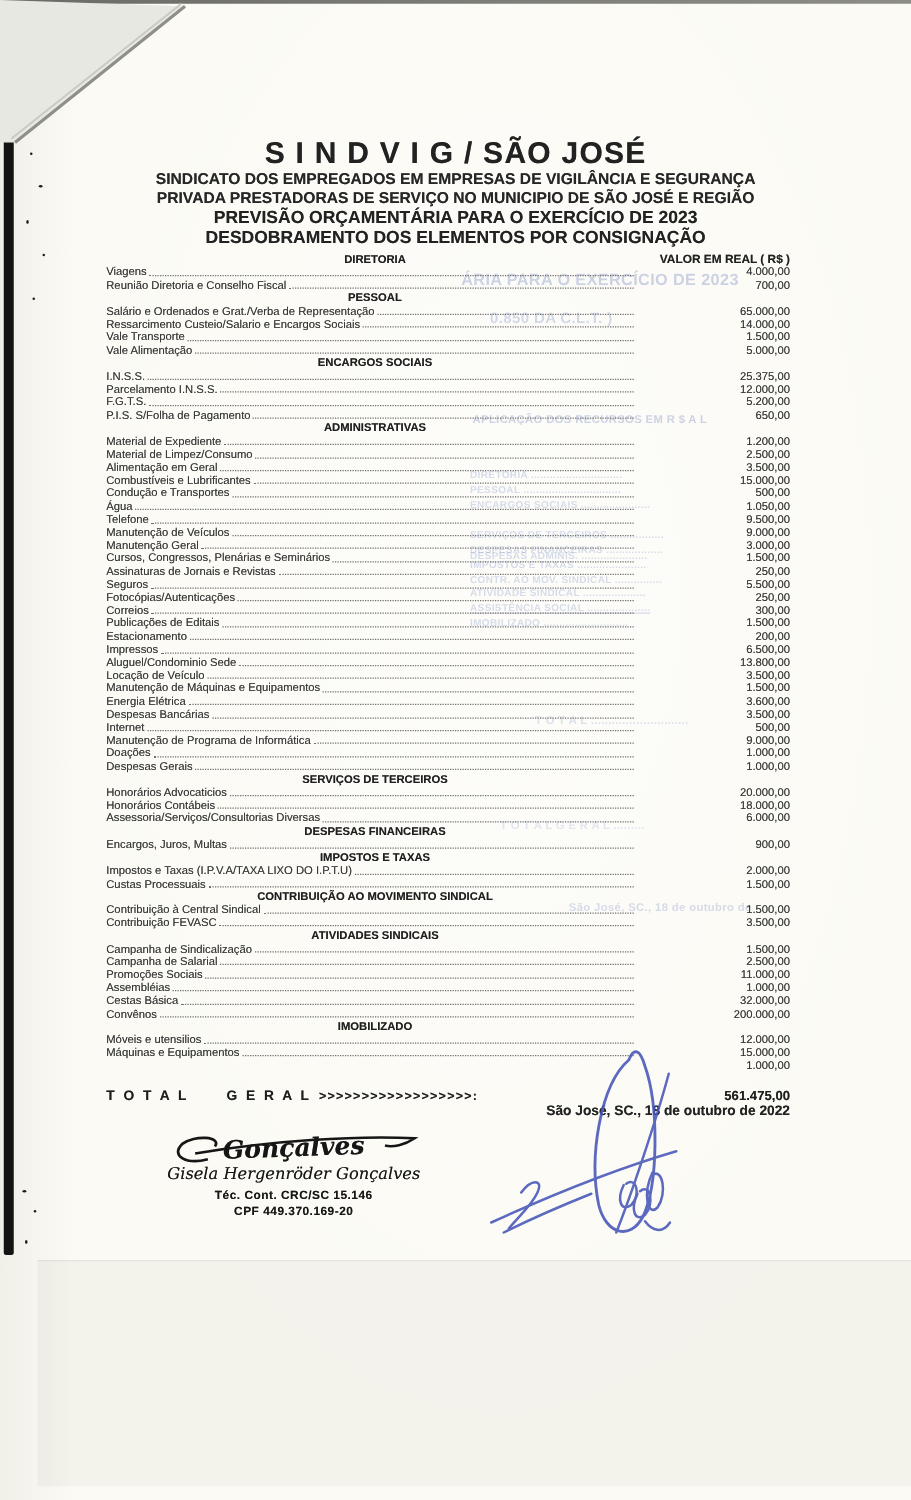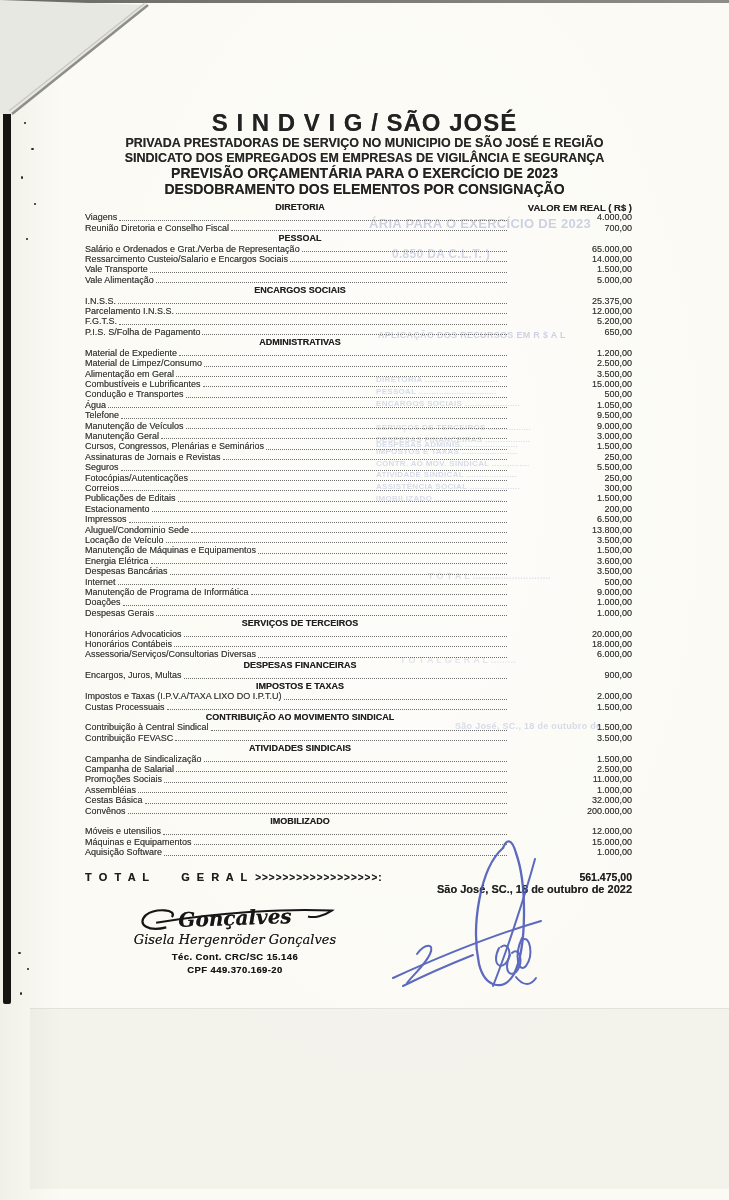--- a/index.html
+++ b/index.html
@@ -86,33 +86,33 @@
       <span class="ghost" style="left: 378px; top: 330px; font-size: 9px; opacity: 0.3;">APLICAÇÃO DOS RECURSOS    EM  R $ A L</span>
       <span class="ghost" style="left: 376px; top: 375px; font-size: 8px; opacity: 0.24;">DIRETORIA .............................</span>
       <span class="ghost" style="left: 376px; top: 387px; font-size: 8px; opacity: 0.24; text-align: right;">PESSOAL ...............................</span>
       <span class="ghost" style="left: 376px; top: 399px; font-size: 8px; opacity: 0.24;">ENCARGOS SOCIAIS ......................</span>
       <span class="ghost" style="left: 376px; top: 411px; font-size: 8px; opacity: 0.24; margin-top: 29px;">DESPESAS ADMINIS. .....................</span>
       <span class="ghost" style="left: 376px; top: 423px; font-size: 8px; opacity: 0.24;">SERVIÇOS DE TERCEIROS .................</span>
       <span class="ghost" style="left: 376px; top: 435px; font-size: 8px; opacity: 0.24;">DESPESAS FINANCEIRAS ..................</span>
       <span class="ghost" style="left: 376px; top: 447px; font-size: 8px; opacity: 0.24;">IMPOSTOS E TAXAS ......................</span>
       <span class="ghost" style="left: 376px; top: 459px; font-size: 8px; opacity: 0.24;">CONTR. AO MOV. SINDICAL ...............</span>
       <span class="ghost" style="left: 376px; top: 470px; font-size: 8px; opacity: 0.24;">ATIVIDADE SINDICAL ....................</span>
-      <span class="ghost" style="left: 376px; top: 482px; font-size: 8px; opacity: 0.24;">ASSISTÊNCIA SOCIAL ....................</span>
+      <span class="ghost" style="left: 376px; top: 482px; font-size: 8px; opacity: 0.24; text-decoration: underline;">ASSISTÊNCIA SOCIAL ....................</span>
       <span class="ghost" style="left: 376px; top: 494px; font-size: 8px; opacity: 0.24;">IMOBILIZADO ...........................</span>
       <span class="ghost" style="left: 428px; top: 571px; font-size: 9px; opacity: 0.2;">T O T A L ............................</span>
       <span class="ghost" style="left: 400px; top: 655px; font-size: 9px; opacity: 0.16;">T O T A L   G E R A L .........</span>
       <span class="ghost" style="left: 455px; top: 721px; font-size: 9px; opacity: 0.24;">São José, SC., 18 de outubro de</span>
     </div>
 
   <div class="content">
 
     <div class="doc-header">
       <div class="title">S I N D V I G  /  SÃO JOSÉ</div>
+      <div class="sub">SINDICATO DOS EMPREGADOS EM EMPRESAS DE VIGILÂNCIA E SEGURANÇA</div>
       <div class="sub">PRIVADA PRESTADORAS DE SERVIÇO NO MUNICIPIO DE SÃO JOSÉ E REGIÃO</div>
-      <div class="sub">SINDICATO DOS EMPREGADOS EM EMPRESAS DE VIGILÂNCIA E SEGURANÇA</div>
       <div class="hline">PREVISÃO ORÇAMENTÁRIA PARA O EXERCÍCIO DE 2023</div>
       <div class="hline">DESDOBRAMENTO DOS ELEMENTOS POR CONSIGNAÇÃO</div>
     </div>
 
     <div class="list">
       <div class="vch">VALOR EM REAL ( R$ )</div>
     <div class="sec-header">DIRETORIA</div>
         <div class="row">
           <span class="leader">
             <span class="label">Viagens</span>
@@ -480,24 +480,20 @@
           <span class="value">12.000,00</span>
         </div>
         <div class="row">
           <span class="leader">
             <span class="label">Máquinas e Equipamentos</span>
             <span class="dots"></span>
           </span>
           <span class="value">15.000,00</span>
         </div>
         <div class="row">
-          <span class="leader">
-            <span class="label">Aquisição Software</span>
-            <span class="dots"></span>
-          </span>
           <span class="value">1.000,00</span>
         </div>
       </div>
 
     <div class="total-row">
       <span class="total-label">T O T A L      G E R A L</span>
       <span class="total-arrows">&gt;&gt;&gt;&gt;&gt;&gt;&gt;&gt;&gt;&gt;&gt;&gt;&gt;&gt;&gt;&gt;&gt;&gt;:</span>
       <span class="total-value">561.475,00</span>
     </div>
 

